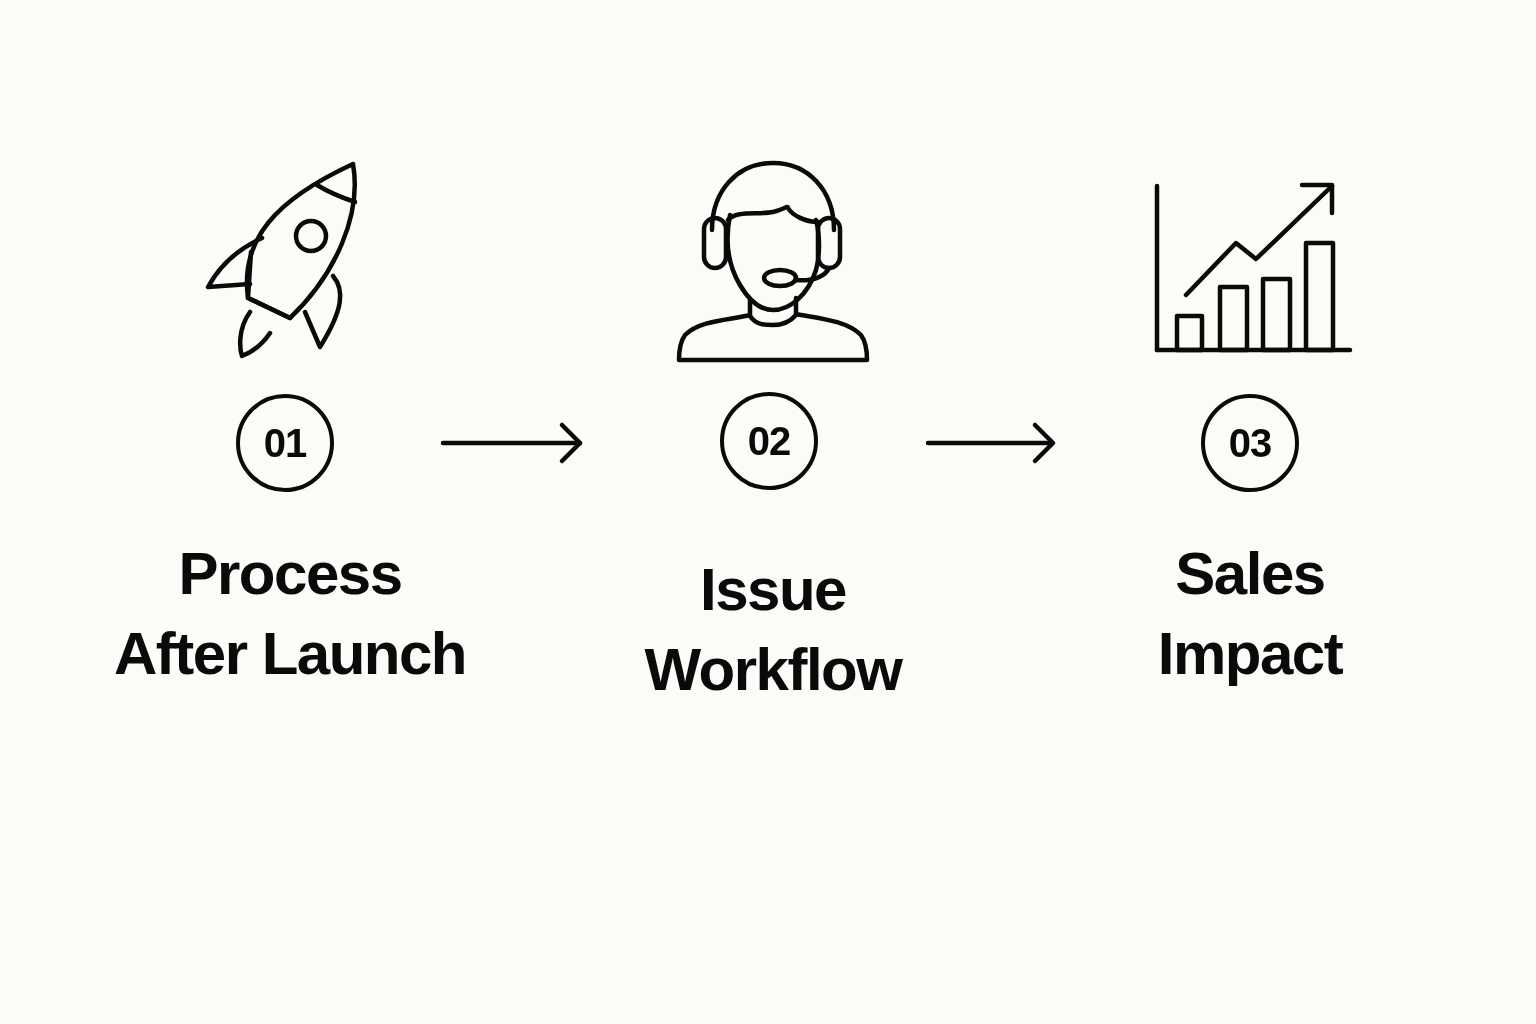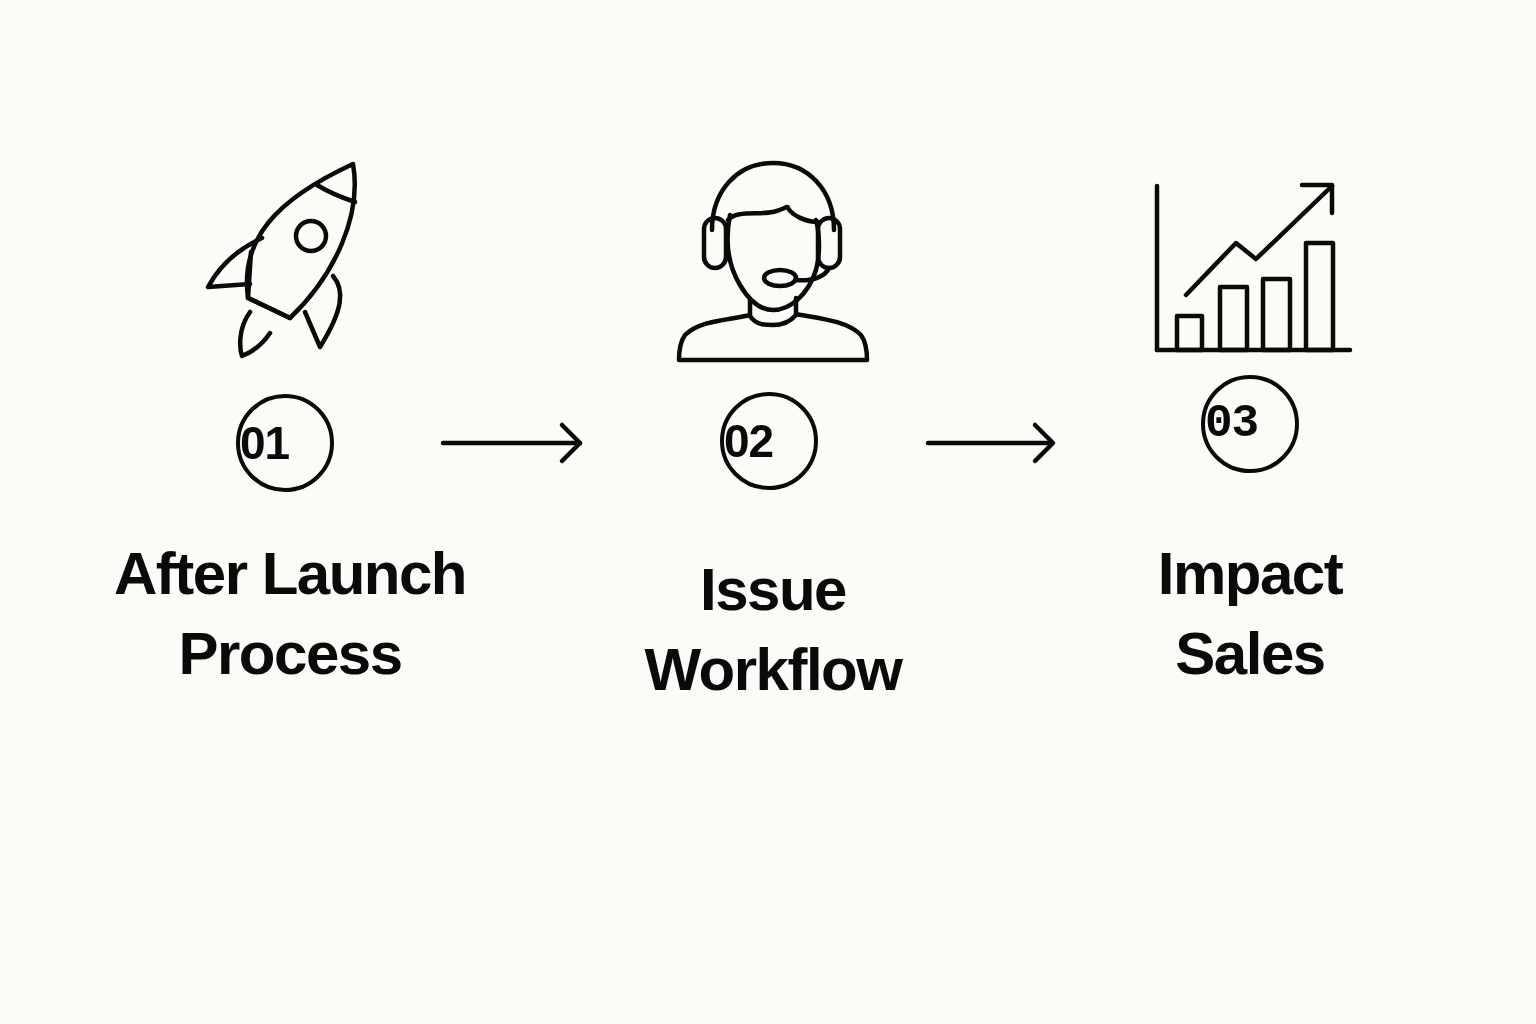--- a/index.html
+++ b/index.html
@@ -2,22 +2,22 @@
 <html><head>
 <meta charset="utf-8">
 <style>
   html, body { margin:0; padding:0; }
   body { width:1536px; height:1024px; background:#fcfbf7; position:relative; overflow:hidden;
          font-family:"Liberation Sans", sans-serif; color:#0a0a0a; }
   .icon { position:absolute; }
   .icon svg { width:100%; height:100%; overflow:visible; }
   .icon svg * { fill:none; stroke:#0a0a0a; stroke-width:4.5; stroke-linecap:round; stroke-linejoin:round; }
   .badge { position:absolute; width:98px; height:98px; border:4px solid #0a0a0a; border-radius:50%;
-           box-sizing:border-box; display:flex; align-items:center; justify-content:flex-start;
-           font-weight:bold; font-size:46px; letter-spacing:-1px; }
+           box-sizing:border-box; display:flex; align-items:center; justify-content:center;
+           font-weight:bold; font-size:40px; letter-spacing:-1px; }
   .arrow { position:absolute; width:146px; height:44px; }
   .arrow svg { width:100%; height:100%; }
   .arrow svg * { fill:none; stroke:#0a0a0a; stroke-width:4.5; stroke-linecap:round; stroke-linejoin:round; }
   .label { position:absolute; text-align:center; font-weight:bold; font-size:60px; line-height:80px;
            letter-spacing:-1.5px; }
   .label span { display:block; }
 </style>
 </head>
 <body>
 
@@ -32,22 +32,22 @@
         <path d="M262,238 C240,248 220,265 208,287 L250,284"></path>
         <path d="M251,252 L248,298 L290,318"></path>
         <path d="M250,312 C237,330 240,350 242,356 C252,352 262,345 270,333"></path>
         <path d="M333,276 C345,290 343,310 320,347 L305,312"></path>
       </svg>
     </div>
     <div class="badge" style="left:236px;top:394px;">
       <span>01</span>
     </div>
     <div class="label" style="left:90px;top:534px;width:400px;">
+      <span>Process</span>
       <span>After Launch</span>
-      <span>Process</span>
     </div>
   </div>
 
   <div class="arrow" style="left:440px;top:421px;">
     <svg viewBox="0 0 146 44">
       <line x1="3" y1="22" x2="140" y2="22"></line>
       <polyline points="122,4 140,22 122,40"></polyline>
     </svg>
   </div>
 
@@ -87,22 +87,22 @@
         <line x1="1157" y1="186" x2="1157" y2="350"></line>
         <line x1="1157" y1="350" x2="1350" y2="350"></line>
         <rect x="1177" y="316" width="25" height="34"></rect>
         <rect x="1220" y="287" width="27" height="63"></rect>
         <rect x="1263" y="279" width="27" height="71"></rect>
         <rect x="1306" y="243" width="27" height="107"></rect>
         <polyline points="1186,295 1236,243 1256,259 1332,186"></polyline>
         <polyline points="1302,185 1332,185 1332,213"></polyline>
       </svg>
     </div>
-    <div class="badge" style="left:1201px;top:375px;font-family:Liberation Mono, monospace;">
+    <div class="badge" style="left:1201px;top:394px;">
       <span>03</span>
     </div>
     <div class="label" style="left:1050px;top:534px;width:400px;">
+      <span>Sales</span>
       <span>Impact</span>
-      <span>Sales</span>
     </div>
   </div>
 
 </div>
 
 </body></html>

